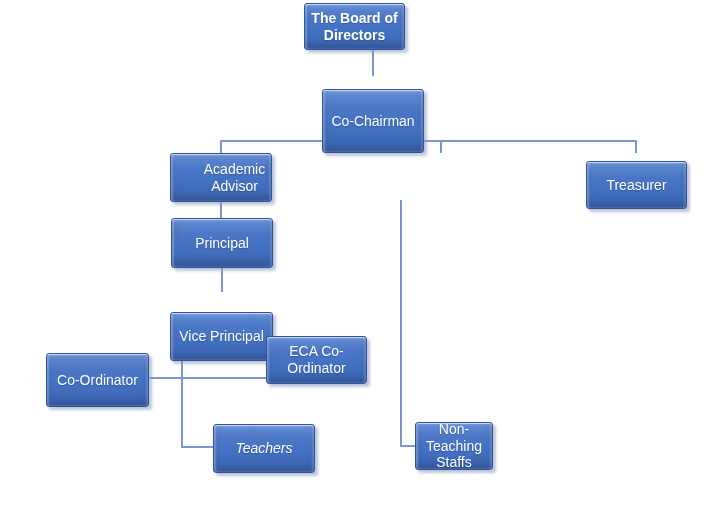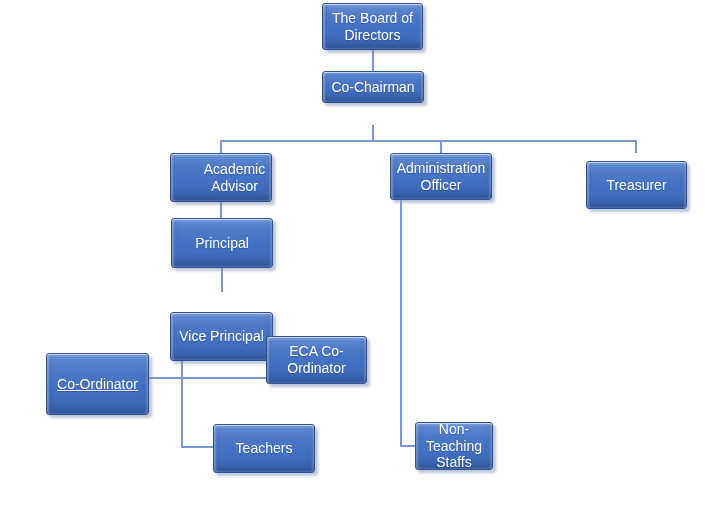--- a/index.html
+++ b/index.html
@@ -36,30 +36,30 @@
       inset 0 1px 0 rgba(255,255,255,0.55),
       inset 2px 0 2px rgba(255,255,255,0.28),
       inset -2px 0 2px rgba(255,255,255,0.18),
       inset 0 -5px 6px rgba(25,45,95,0.28),
       3px 3px 3px rgba(135,150,180,0.55);
     text-shadow: 0 1px 1px rgba(25,45,95,0.35);
   }
   .node .lbl { display: block; width: 100%; }
 
   
-  #n-board        { left: 322px; top: 3px;   width: 101px; height: 47px; }
-  #n-co-chairman  { left: 322px; top: 71px;  width: 102px; height: 32px; }
+  #n-board        { left: 304px; top: 3px;   width: 101px; height: 47px; font-weight: bold; }
+  #n-co-chairman  { left: 322px; top: 89px;  width: 102px; height: 64px; }
   #n-academic     { left: 170px; top: 153px; width: 102px; height: 49px; padding-left: 30px; }
   #n-admin        { left: 390px; top: 153px; width: 102px; height: 47px; }
   #n-treasurer    { left: 586px; top: 161px; width: 101px; height: 48px; }
   #n-principal    { left: 171px; top: 218px; width: 102px; height: 50px; }
   #n-vice         { left: 170px; top: 292px; width: 103px; height: 49px; margin-top: 20px; }
-  #n-coordinator  { left: 46px;  top: 353px; width: 103px; height: 62px; text-decoration: underline; }
+  #n-coordinator  { left: 46px;  top: 353px; width: 103px; height: 54px; }
   #n-eca          { left: 266px; top: 336px; width: 101px; height: 48px; }
-  #n-teachers     { left: 213px; top: 424px; width: 102px; height: 49px; }
+  #n-teachers     { left: 213px; top: 424px; width: 102px; height: 49px; font-style: italic; }
   #n-nonteaching  { left: 415px; top: 422px; width: 78px; height: 48px; }
 
   
   .c  { position: absolute; background: #7b97cf; }
   .cv { width: 2px; }
   .ch { height: 2px; }
 
   #l-board-cochair   { left: 372px; top: 50px;  height: 26px; }
   #l-cochair-bus     { left: 372px; top: 125px; height: 16px; }
   #l-bus             { left: 220px; top: 140px; width: 417px; }
@@ -98,23 +98,20 @@
   </div>
 
   <div class="node" id="n-co-chairman">
     <span class="lbl">Co-Chairman</span>
   </div>
 
   <div class="node" id="n-academic">
     <span class="lbl">Academic Advisor</span>
   </div>
 
-  <div class="node" id="n-admin">
-    <span class="lbl">Administration Officer</span>
-  </div>
 
   <div class="node" id="n-treasurer">
     <span class="lbl">Treasurer</span>
   </div>
 
   <div class="node" id="n-principal">
     <span class="lbl">Principal</span>
   </div>
 
   <div class="node" id="n-vice">

